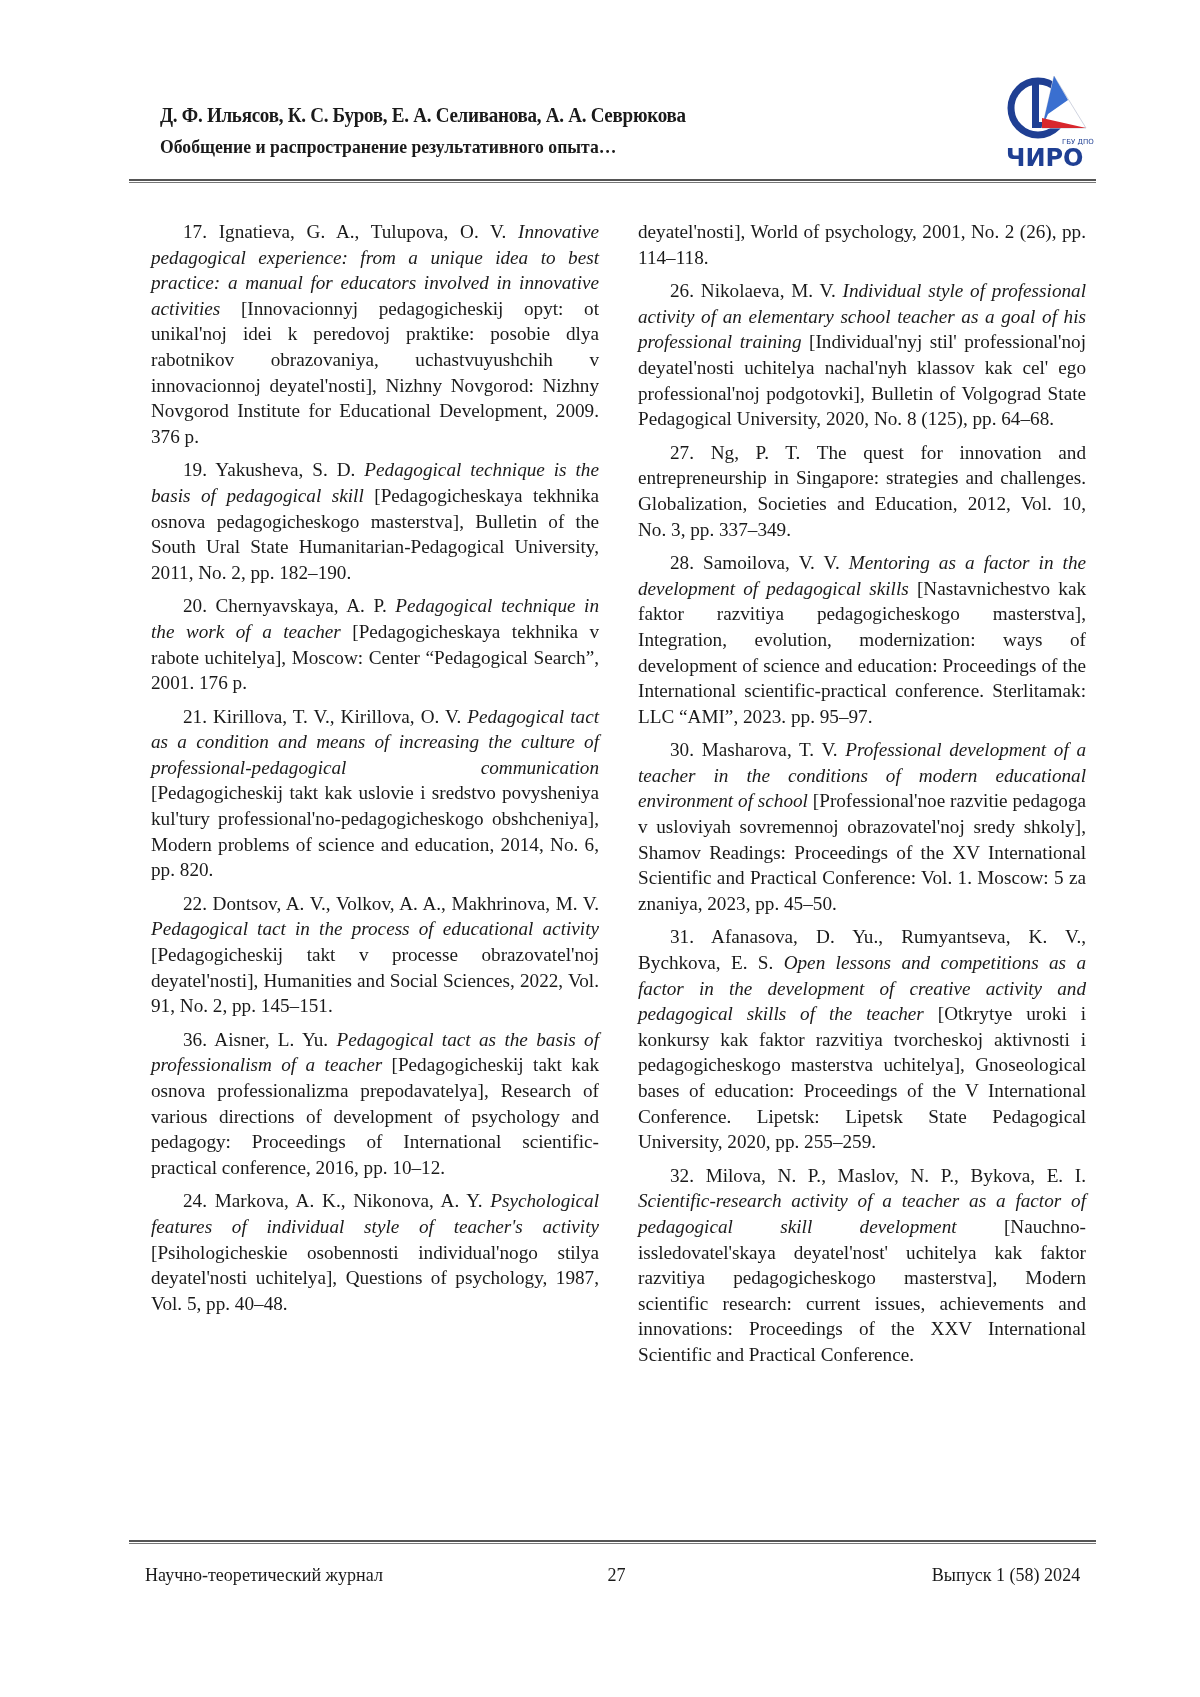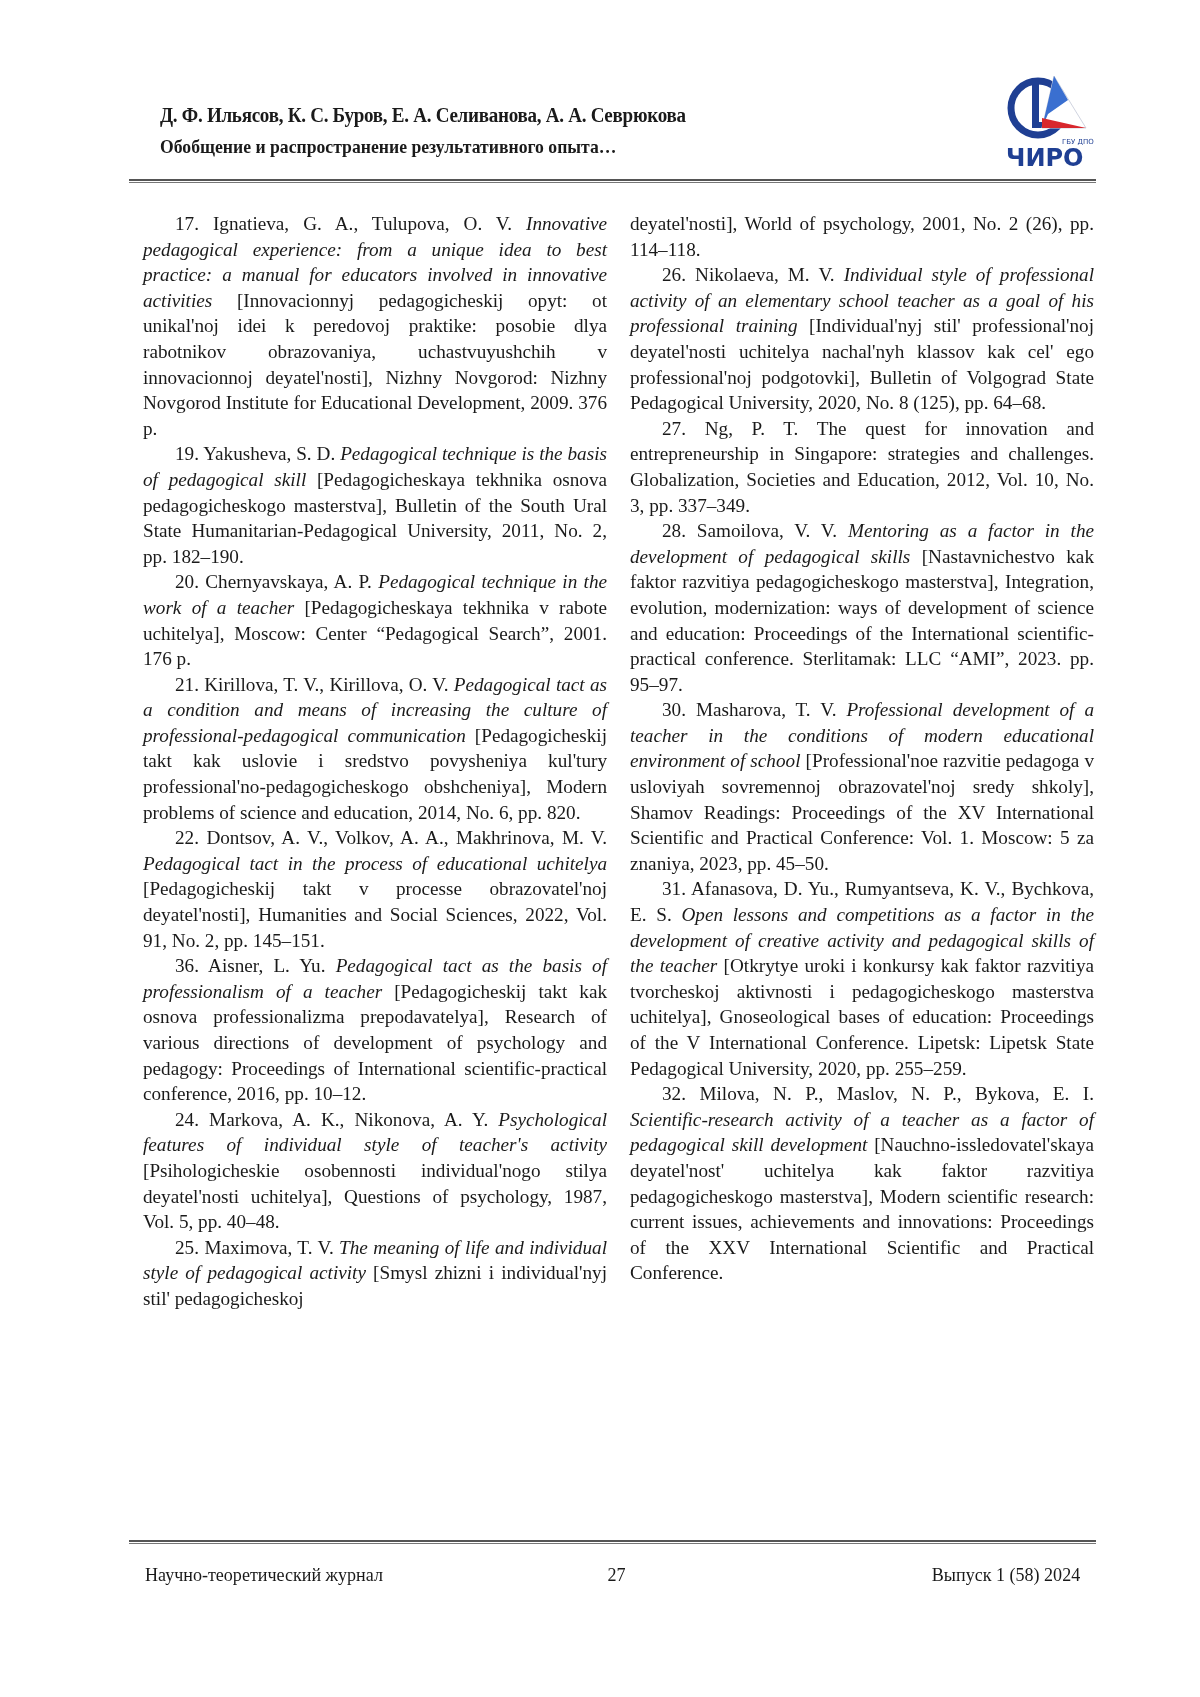--- a/index.html
+++ b/index.html
@@ -12,21 +12,21 @@
          transform-origin:left; white-space:nowrap; line-height:30px; margin-top:2px; }
   .logo { position:absolute; left:1002px; top:70px; width:100px; height:110px; }
   .rule-top { position:absolute; left:129px; top:179px; width:967px; height:4px;
          border-top:2px solid #555; border-bottom:1px solid #777; box-sizing:border-box; }
   .rule-bottom { position:absolute; left:129px; top:1540px; width:967px; height:4px;
          border-top:2px solid #555; border-bottom:1px solid #777; box-sizing:border-box; }
   .col { position:absolute; top:211px; width:464px; font-size:19.2px; line-height:25.6px;
          text-align:justify; hyphens:manual; }
   .col-left { left:143px; }
   .col-right { left:630px; }
-  .ref { margin:0; text-indent:32px; }
+  .ref { margin:8px; text-indent:32px; }
   .ref.cont { text-indent:0; }
   .ref i { font-style:italic; }
   .footer { position:absolute; top:1563px; left:145px; width:935px; font-size:19px;
          line-height:24px; }
   .footer-left { position:absolute; left:0; transform:scaleX(0.95); transform-origin:left; white-space:nowrap; }
   .footer-center { position:absolute; left:462px; transform:scaleX(0.95); }
   .footer-right { position:absolute; right:0; transform:scaleX(0.95); transform-origin:right; white-space:nowrap; }
 </style>
 </head>
 <body>
@@ -49,24 +49,23 @@
   </svg>
 </div>
 
 <div class="rule-top"></div>
 
 <div class="col col-left" id="col-left">
     <p class="ref"><span>17. Ignatieva, G. A., Tulupova, O. V. </span><i>Innovative pedagogical experience: from a unique idea to best practice: a manual for educators involved in innovative activities</i><span> [Innovacionnyj pedagogicheskij opyt: ot unikal'noj idei k peredovoj praktike: posobie dlya rabotnikov obrazovaniya, uchastvuyushchih v innovacionnoj deyatel'nosti], Nizhny Novgorod: Nizhny Novgorod Institute for Educational Development, 2009. 376 p.</span></p>
     <p class="ref"><span>19. Yakusheva, S. D. </span><i>Pedagogical technique is the basis of pedagogical skill</i><span> [Pedagogicheskaya tekhnika osnova pedagogicheskogo masterstva], Bulletin of the South Ural State Humanitarian-Pedagogical University, 2011, No. 2, pp. 182–190.</span></p>
     <p class="ref"><span>20. Chernyavskaya, A. P. </span><i>Pedagogical technique in the work of a teacher</i><span> [Pedagogicheskaya tekhnika v rabote uchitelya], Moscow: Center “Pedagogical Search”, 2001. 176 p.</span></p>
     <p class="ref"><span>21. Kirillova, T. V., Kirillova, O. V. </span><i>Pedagogical tact as a condition and means of increasing the culture of professional-pedagogical communication</i><span> [Pedagogicheskij takt kak uslovie i sredstvo povysheniya kul'tury professional'no-pedagogicheskogo obshcheniya], Modern problems of science and education, 2014, No. 6, pp. 820.</span></p>
-    <p class="ref"><span>22. Dontsov, A. V., Volkov, A. A., Makhrinova, M. V. </span><i>Pedagogical tact in the process of educational uchitelya</i><span> [Pedagogicheskij takt v processe obrazovatel'noj deyatel'nosti], Humanities and Social Sciences, 2022, Vol. 91, No. 2, pp. 145–151.</span></p>
+    <p class="ref"><span>22. Dontsov, A. V., Volkov, A. A., Makhrinova, M. V. </span><i>Pedagogical tact in the process of educational activity</i><span> [Pedagogicheskij takt v processe obrazovatel'noj deyatel'nosti], Humanities and Social Sciences, 2022, Vol. 91, No. 2, pp. 145–151.</span></p>
     <p class="ref"><span>36. Aisner, L. Yu. </span><i>Pedagogical tact as the basis of professionalism of a teacher</i><span> [Pedagogicheskij takt kak osnova professionalizma prepodavatelya], Research of various directions of development of psychology and pedagogy: Proceedings of International scientific-practical conference, 2016, pp. 10–12.</span></p>
     <p class="ref"><span>24. Markova, A. K., Nikonova, A. Y. </span><i>Psychological features of individual style of teacher's activity</i><span> [Psihologicheskie osobennosti individual'nogo stilya deyatel'nosti uchitelya], Questions of psychology, 1987, Vol. 5, pp. 40–48.</span></p>
-    <p class="ref"><span>25. Maximova, T. V. </span><i>The meaning of life and individual style of pedagogical activity</i><span> [Smysl zhizni i individual'nyj stil' pedagogicheskoj</span></p>
   </div>
 <div class="col col-right" id="col-right">
     <p class="ref cont"><span></span><i></i><span>deyatel'nosti], World of psychology, 2001, No. 2 (26), pp. 114–118.</span></p>
     <p class="ref"><span>26. Nikolaeva, M. V. </span><i>Individual style of professional activity of an elementary school teacher as a goal of his professional training</i><span> [Individual'nyj stil' professional'noj deyatel'nosti uchitelya nachal'nyh klassov kak cel' ego professional'noj podgotovki], Bulletin of Volgograd State Pedagogical University, 2020, No. 8 (125), pp. 64–68.</span></p>
     <p class="ref"><span>27. Ng, P. T. The quest for innovation and entrepreneurship in Singapore: strategies and challenges. Globalization, Societies and Education, 2012, Vol. 10, No. 3, pp. 337–349.</span><i></i><span></span></p>
     <p class="ref"><span>28. Samoilova, V. V. </span><i>Mentoring as a factor in the development of pedagogical skills</i><span> [Nastavnichestvo kak faktor razvitiya pedagogicheskogo masterstva], Integration, evolution, modernization: ways of development of science and education: Proceedings of the International scientific-practical conference. Sterlitamak: LLC “AMI”, 2023. pp. 95–97.</span></p>
     <p class="ref"><span>30. Masharova, T. V. </span><i>Professional development of a teacher in the conditions of modern educational environment of school</i><span> [Professional'noe razvitie pedagoga v usloviyah sovremennoj obrazovatel'noj sredy shkoly], Shamov Readings: Proceedings of the XV International Scientific and Practical Conference: Vol. 1. Moscow: 5 za znaniya, 2023, pp. 45–50.</span></p>
     <p class="ref"><span>31. Afanasova, D. Yu., Rumyantseva, K. V., Bychkova, E. S. </span><i>Open lessons and competitions as a factor in the development of creative activity and pedagogical skills of the teacher</i><span> [Otkrytye uroki i konkursy kak faktor razvitiya tvorcheskoj aktivnosti i pedagogicheskogo masterstva uchitelya], Gnoseological bases of education: Proceedings of the V International Conference. Lipetsk: Lipetsk State Pedagogical University, 2020, pp. 255–259.</span></p>
     <p class="ref"><span>32. Milova, N. P., Maslov, N. P., Bykova, E. I. </span><i>Scientific-research activity of a teacher as a factor of pedagogical skill development</i><span> [Nauchno-issledovatel'skaya deyatel'nost' uchitelya kak faktor razvitiya pedagogicheskogo masterstva], Modern scientific research: current issues, achievements and innovations: Proceedings of the XXV International Scientific and Practical Conference.</span></p>
   </div>

